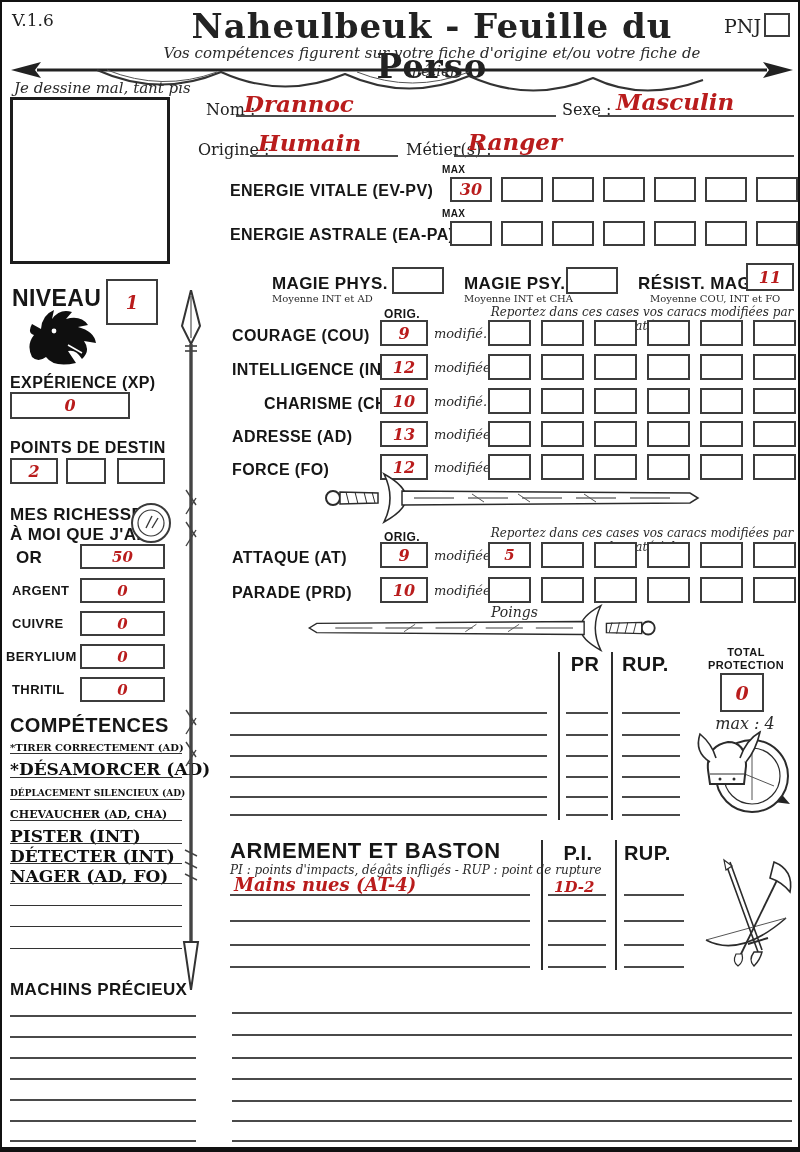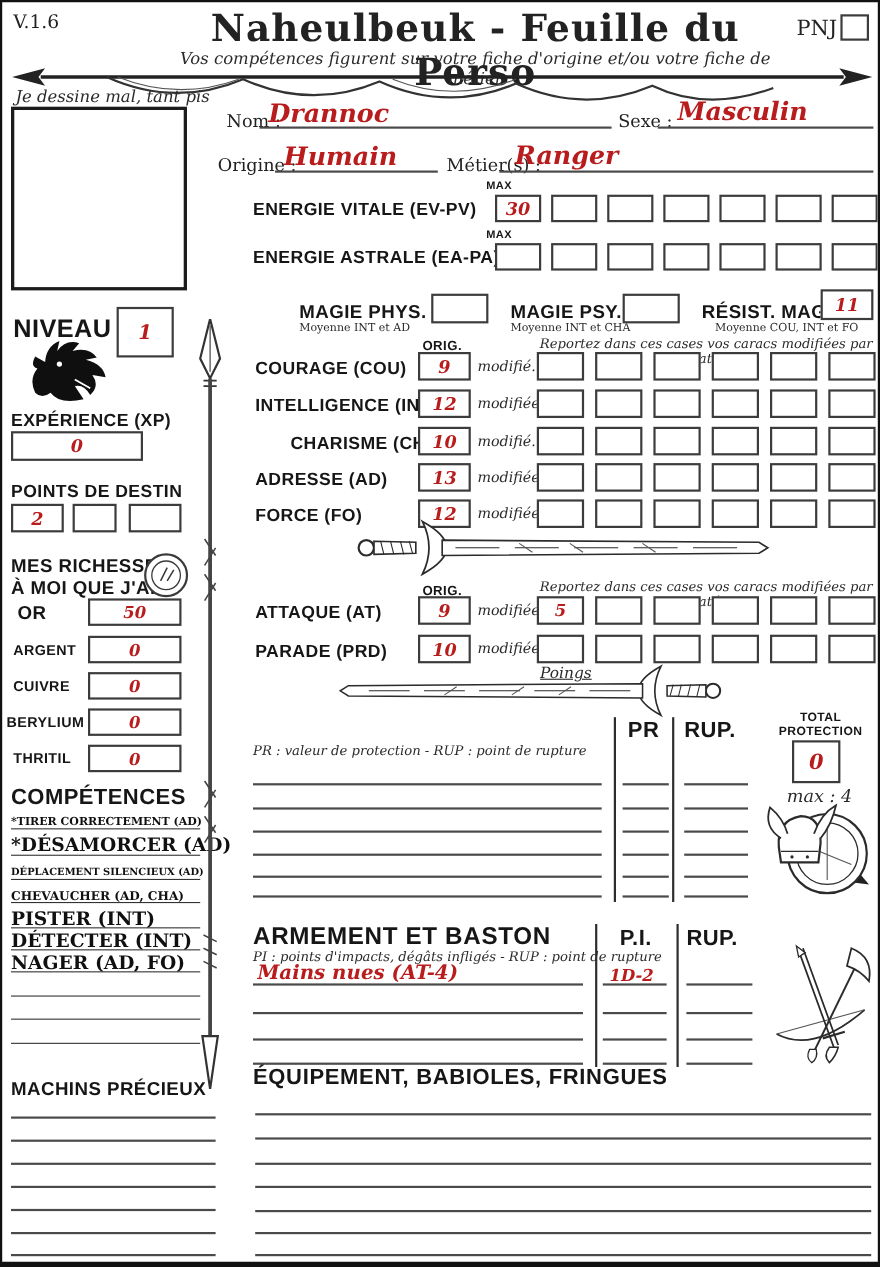--- a/index.html
+++ b/index.html
@@ -192,35 +192,34 @@
   <div class="abs bx vbox hw" style="left:378px;top:575px;width:48px;height:26px;font-size:16px;">10</div>
   <div class="abs cal" style="left:432px;top:581px;font-size:13px;">modifiée...</div>
   <div class="abs boxrow" style="left:486px;top:575px;">
     <div class="bx"></div>
       <div class="bx"></div>
       <div class="bx"></div>
       <div class="bx"></div>
       <div class="bx"></div>
       <div class="bx"></div>
   </div>
-  <div class="abs cal" style="left:489px;top:602px;font-size:14px;text-decoration:underline;">Poings</div>
+  <div class="abs cal" style="left:489px;top:602px;font-size:14px;">Poings</div>
 
   <div class="abs" style="left:290px;top:600px;transform:scaleX(-1);">
     <svg width="380" height="52" viewBox="0 0 380 56">
       <circle cx="11" cy="28" r="7" fill="#fff" stroke="#2b2b2b" stroke-width="2"></circle>
       <path d="M18 22 L56 23 L56 33 L18 34 Z" fill="#fff" stroke="#2b2b2b" stroke-width="1.5"></path>
       <path d="M24 22 L27 34 M33 22 L36 34 M42 22 L45 34 M50 22 L53 33" stroke="#2b2b2b" stroke-width="1"></path>
       <path d="M62 4 Q74 28 62 52 Q84 40 84 28 Q84 16 62 4 Z" fill="#fff" stroke="#2b2b2b" stroke-width="1.6"></path>
       <path d="M80 21 L368 23 L376 28 L368 33 L80 35 Z" fill="#fff" stroke="#2b2b2b" stroke-width="1.5"></path>
       <path d="M92 28 L348 28" stroke="#2b2b2b" stroke-width="1" stroke-dasharray="40 14"></path>
       <path d="M150 24 L162 32 M196 24 L208 32 M262 24 L274 32" stroke="#555" stroke-width="1"></path>
     </svg>
   </div>
 
-  <div class="abs cal" style="left:228px;top:673px;font-size:12px;">PR : valeur de protection - RUP : point de rupture</div>
   <div class="abs vbar" style="left:556px;top:650px;height:168px;"></div>
   <div class="abs vbar" style="left:609px;top:650px;height:168px;"></div>
   <div class="abs hd ctr" style="left:560px;top:651px;width:46px;font-size:20px;">PR</div>
   <div class="abs hd" style="left:620px;top:651px;font-size:20px;">RUP.</div>
 
   <div class="abs ln" style="left:228px;top:694px;width:317px;height:18px;"></div>
   <div class="abs ln" style="left:564px;top:694px;width:42px;height:18px;"></div>
   <div class="abs ln" style="left:620px;top:694px;width:58px;height:18px;"></div>
   <div class="abs ln" style="left:228px;top:716px;width:317px;height:18px;"></div>
   <div class="abs ln" style="left:564px;top:716px;width:42px;height:18px;"></div>
@@ -290,21 +289,20 @@
       <path d="M30 8 L62 96 M34 6 L66 94" stroke="#2b2b2b" stroke-width="1.6"></path>
       <path d="M28 4 L36 10 L30 14 Z" fill="#fff" stroke="#2b2b2b" stroke-width="1.2"></path>
       <path d="M58 96 Q52 104 58 110 Q64 104 66 96 Z" fill="#fff" stroke="#2b2b2b" stroke-width="1.4"></path>
       <path d="M52 88 L72 82" stroke="#2b2b2b" stroke-width="2"></path>
       <path d="M84 18 L44 100" stroke="#2b2b2b" stroke-width="1.8"></path>
       <path d="M78 6 Q98 14 94 36 Q86 26 74 22 Z" fill="#fff" stroke="#2b2b2b" stroke-width="1.6"></path>
       <path d="M40 98 Q36 106 42 110 Q48 106 46 98 Z" fill="#fff" stroke="#2b2b2b" stroke-width="1.2"></path>
     </svg>
   </div>
 
-  <div class="abs hd" style="left:228px;top:966px;font-size:20px;letter-spacing:.6px;">ÉQUIPEMENT, BABIOLES, FRINGUES</div>
   <div class="abs ln" style="left:230px;top:994px;width:560px;height:18px;"></div>
   <div class="abs ln" style="left:230px;top:1016px;width:560px;height:18px;"></div>
   <div class="abs ln" style="left:230px;top:1039px;width:560px;height:18px;"></div>
   <div class="abs ln" style="left:230px;top:1060px;width:560px;height:18px;"></div>
   <div class="abs ln" style="left:230px;top:1082px;width:560px;height:18px;"></div>
   <div class="abs ln" style="left:230px;top:1102px;width:560px;height:18px;"></div>
   <div class="abs ln" style="left:230px;top:1122px;width:560px;height:18px;"></div>
 
   <div class="abs hd" style="left:10px;top:283px;font-size:23px;">NIVEAU</div>
   <div class="abs bx vbox hw" style="left:104px;top:277px;width:52px;height:46px;font-size:18px;">1</div>

